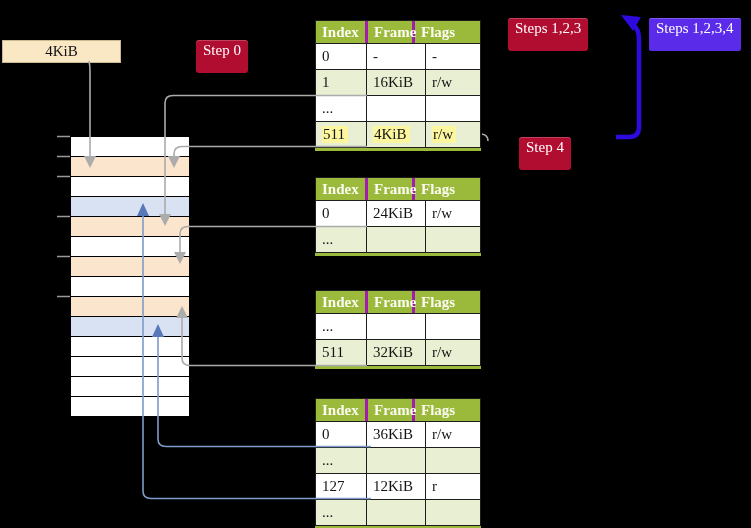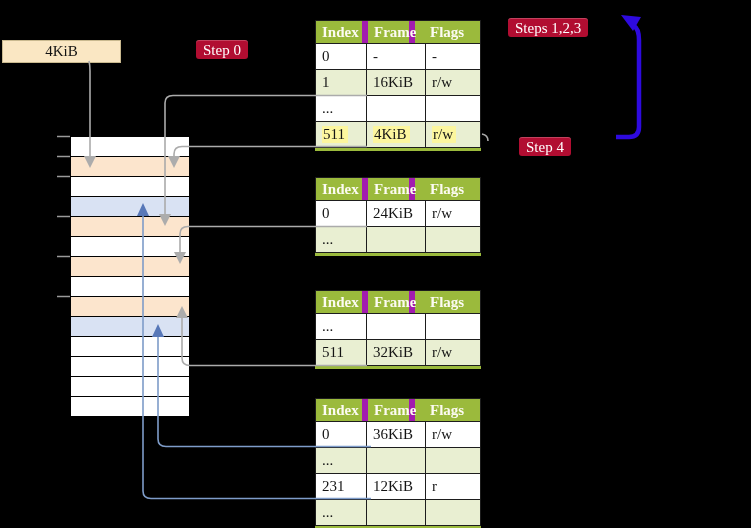--- a/index.html
+++ b/index.html
@@ -8,21 +8,21 @@
     font-family:"Liberation Serif","DejaVu Serif",serif; overflow:hidden;
   }
   
   .box-label{position:absolute; text-align:center; font-size:15px; line-height:21px;}
   #frame-size-label{
     left:2px; top:40px; width:117px; height:21px;
     background:#FAE7C3; color:#111; border:1px solid #c9b98f;
   }
   .step-chip{
     position:absolute; color:#fff; font-size:15px; line-height:18px;
-    padding:1px 7px 0 7px; border-radius:3px; background:#B10D31;
+    padding:1px 7px 14px 7px; border-radius:3px; background:#B10D31;
     box-shadow:inset 0 1px 0 rgba(255,255,255,.22);
   }
   #step0-chip{left:196px; top:40px;}
   #steps123-chip{left:508px; top:18px;}
   #step4-chip{left:519px; top:137px;}
   #steps1234-chip{left:649px; top:18px; background:#5A2BE9; border-radius:2px;}
   
   #memory-column{
     position:absolute; left:70px; top:136px; width:120px;
     border-top:1px solid #000;
@@ -33,42 +33,43 @@
   .mem-row.peach{background:#FCE5CD;}
   .mem-row.blue {background:#D9E2F3;}
   
   .pt-table{
     position:absolute; left:315px; width:166px; background:#9BBA3C;
     padding-bottom:3px; box-sizing:border-box; font-size:15px;
   }
   .thead{display:flex; height:24px; background:#9BBA3C; border:1px solid #1d1d1d;
          box-sizing:border-box;}
   .th{box-sizing:border-box; color:#FCFBF2; font-weight:bold; line-height:22px;
-      padding-left:6px; border-right:6px solid #a21caf;}
-  .th:nth-child(1){width:52px;} .th:nth-child(2){width:47px;} .th:nth-child(3){width:53px; border-right:none;margin-left:9px;}
+      padding-left:6px; border-right:3px solid #a21caf;}
+  .th:nth-child(1){width:52px;} .th:nth-child(2){width:47px;} .th:nth-child(3){width:53px; border-right:none;}
   .tr{display:flex; height:26px; background:#fff; box-sizing:border-box;
       border-left:1px solid #1d1d1d; border-right:1px solid #1d1d1d;
       border-bottom:1px solid #1d1d1d;}
   .tr.shade{background:#E9EFD2;}
   .td{box-sizing:border-box; color:#141414; line-height:24px; padding-left:6px;
       border-right:1px solid #1d1d1d; overflow:hidden;}
   .td:nth-child(1){width:51px;} .td:nth-child(2){width:59px;} .td:nth-child(3){width:54px; border-right:none;}
   .hl{background:#FCF69E; padding:0 3px 1px 1px;}
   #table-0{top:20px;} #table-1{top:177px;} #table-2{top:290px;} #table-3{top:398px;}
   
   #overlay{position:absolute; left:0; top:0; pointer-events:none;}
 </style>
 </head>
 <body>
 
 <div id="stage">
 
   <div class="box-label" id="frame-size-label">4KiB</div>
   <div class="step-chip" id="step0-chip">Step 0</div>
   <div class="step-chip" id="steps123-chip">Steps 1,2,3</div>
+  <div class="step-chip" id="steps1234-chip">Steps 1,2,3,4</div>
   <div class="step-chip" id="step4-chip">Step 4</div>
 
   <div id="memory-column">
       <div class="mem-row white"></div>
       <div class="mem-row peach"></div>
       <div class="mem-row white"></div>
       <div class="mem-row blue"></div>
       <div class="mem-row peach"></div>
       <div class="mem-row white"></div>
       <div class="mem-row peach"></div>
@@ -152,21 +153,21 @@
         <div class="td">0</div>
         <div class="td">36KiB</div>
         <div class="td">r/w</div>
       </div>
       <div class="tr shade">
         <div class="td">...</div>
         <div class="td"></div>
         <div class="td"></div>
       </div>
       <div class="tr">
-        <div class="td">231</div>
+        <div class="td">127</div>
         <div class="td">12KiB</div>
         <div class="td">r</div>
       </div>
       <div class="tr shade">
         <div class="td">...</div>
         <div class="td"></div>
         <div class="td"></div>
       </div>
     </div>
 

